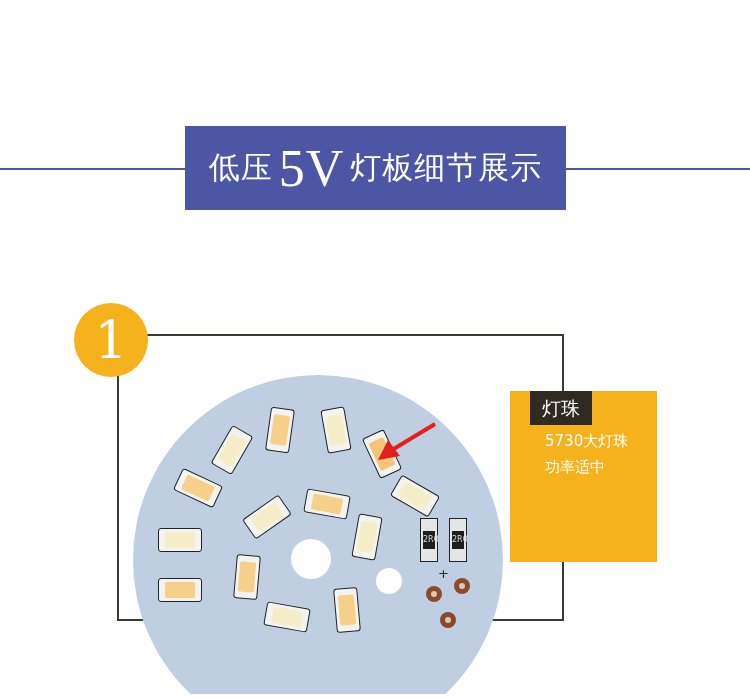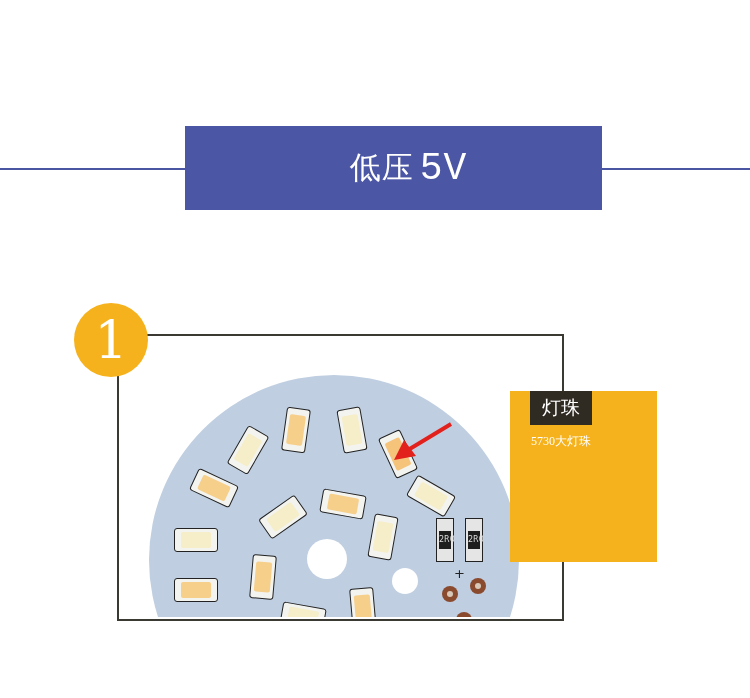--- a/index.html
+++ b/index.html
@@ -3,61 +3,62 @@
 <meta charset="utf-8">
 <style>
   html, body { margin:0; padding:0; }
   body { width:750px; height:698px; background:#ffffff; position:relative; overflow:hidden;
          font-family:"DejaVu Sans", "Liberation Sans", sans-serif; }
   .hline { position:absolute; top:168px; height:2px; background:#4a56a2; }
   .hline.left { left:0; width:186px; }
   .hline.right { left:565px; width:185px; }
   .banner { position:absolute; left:185px; top:126px; width:381px; height:84px; background:#4b56a4;
             color:#ffffff; display:flex; align-items:center; justify-content:center;
-            font-size:31px; letter-spacing:1px;padding-left:36px; }
-  .banner .v { font-size:38px; margin:12px 6px; font-family:Liberation Mono, monospace; }
+            font-size:31px; letter-spacing:1px; }
+  .banner .v { font-size:52px; margin:12px 6px; font-family:Liberation Serif, serif; }
   .frame { position:absolute; left:117px; top:334px; width:443px; height:283px;
            border:2px solid #3a3a32; box-sizing:content-box; overflow:hidden; }
   .num-circle { position:absolute; left:74px; top:303px; width:74px; height:74px; border-radius:50%;
                 background:#f6b21d; color:#fff; font-size:52px; line-height:74px; text-align:center;
                 font-family:"DejaVu Serif", serif; }
   .pcb { position:absolute; left:133px; top:375px; width:370px; height:370px; border-radius:50%;
          background:#bfcee0; }
   .hole1 { position:absolute; left:291px; top:539px; width:40px; height:40px; border-radius:50%; background:#fff; }
   .hole2 { position:absolute; left:376px; top:568px; width:26px; height:26px; border-radius:50%; background:#fff; }
   .led { position:absolute; width:44px; height:24px; background:#f3f3f0; border:1.5px solid #222;
          border-radius:3px; box-sizing:border-box; }
   .led i { position:absolute; left:6px; right:6px; top:3px; bottom:3px; border-radius:2px; }
   .res { position:absolute; width:18px; height:44px; background:#e5e5e5; border:1.5px solid #222; box-sizing:border-box; }
   .res b { position:absolute; left:2px; right:2px; top:12px; height:18px; background:#1e1e1e; color:#ddd;
            font-size:8px; line-height:18px; text-align:center; font-weight:normal; }
   .pad { position:absolute; width:16px; height:16px; border-radius:50%; background:#8a4a2e; }
   .pad::after { content:""; position:absolute; left:5px; top:5px; width:6px; height:6px; border-radius:50%; background:#d8c8b8; }
   .plus { position:absolute; left:438px; top:566px; font-size:13px; color:#222; }
   .arrow { position:absolute; left:370px; top:418px; width:80px; height:50px; }
-  .panel { position:absolute; left:510px; top:391px; width:147px; height:171px; background:#f6b21d;font-family:Liberation Serif, serif; }
+  .panel { position:absolute; left:510px; top:391px; width:147px; height:171px; background:#f6b21d; }
   .panel .tag { position:absolute; left:20px; top:0; width:62px; height:34px; background:#2f2a22; color:#fff;
                 font-size:19px; line-height:34px; text-align:center; }
-  .panel .items { position:absolute; left:21px; top:37px; color:#fff; font-size:12px; line-height:26px; }
+  .panel .items { position:absolute; left:35px; top:37px; color:#fff; font-size:15px; line-height:26px; }
   .panel .items div { height:26px; white-space:nowrap; }
 </style>
 </head>
 <body>
 
 <div class="hline left"></div>
 <div class="hline right"></div>
 
 <div class="banner">
   <span>低压</span>
   <span class="v">5V</span>
+  <span>灯板细节展示</span>
 </div>
 
 <div class="frame"></div>
 
-<div style="position:absolute;left:135px;top:336px;width:443px;height:281px;overflow:hidden;">
+<div style="position:absolute;left:119px;top:336px;width:443px;height:358px;overflow:hidden;">
   <div style="position:absolute;left:-119px;top:-336px;width:750px;height:698px;">
     <div class="pcb"></div>
     <div class="hole1"></div>
     <div class="hole2"></div>
 
     <div class="led" style="left:210px;top:438px;transform:rotate(-60deg);">
         <i style="background:#f6eec8"></i>
       </div>
     <div class="led" style="left:258px;top:418px;transform:rotate(-82deg);">
         <i style="background:#f6cf8a"></i>
@@ -117,14 +118,15 @@
     </svg>
   </div>
 </div>
 
 <div class="num-circle">1</div>
 
 <div class="panel">
   <div class="tag">灯珠</div>
   <div class="items">
     <div>5730大灯珠</div>
+    <div>功率适中</div>
   </div>
 </div>
 
 </body></html>

